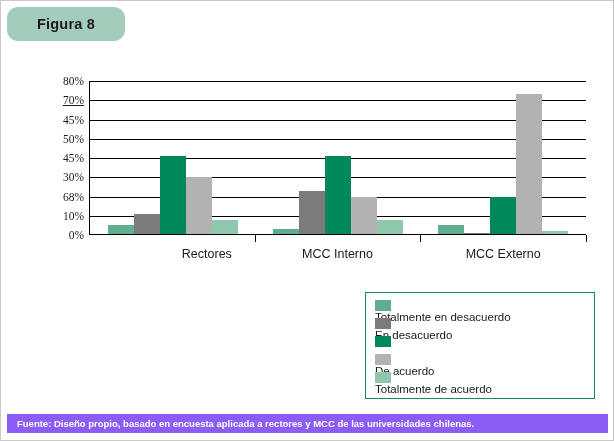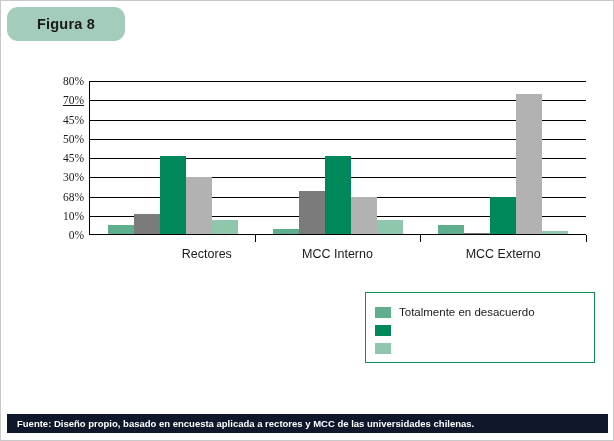--- a/index.html
+++ b/index.html
@@ -152,22 +152,23 @@
     left: 364px;
     top: 239px;
     width: 230px;
     border: 1px solid #0a8f56;
     background: #ffffff;
     padding: 7px 9px 8px 9px;
     box-sizing: border-box;
   }
   .legend-row {
     display: flex;
-    align-items: flex-end;
+    align-items: flex-start;
     height: 18px;
+    flex-direction: column;
   }
   .legend-swatch {
     width: 16px;
     height: 11px;
     margin-right: 8px;
     flex: 0 0 auto;
   }
   .legend-text {
     font-size: 11.5px;
     color: #1a1a1a;
@@ -261,26 +262,35 @@
           <div class="xcat-label" style="left: 83.3333%;">MCC Externo</div>
         </div>
     </div>
 
     <div class="legend-box" id="legend-box">
         <div class="legend-row">
           <span class="legend-swatch" style="background: rgb(95, 174, 141);"></span>
           <span class="legend-text">Totalmente en desacuerdo</span>
         </div>
         <div class="legend-row">
+          <span class="legend-swatch" style="background: rgb(123, 123, 123);"></span>
+          <span class="legend-text">En desacuerdo</span>
+        </div>
+        <div class="legend-row">
           <span class="legend-swatch" style="background: rgb(0, 135, 90);"></span>
         </div>
         <div class="legend-row">
+          <span class="legend-swatch" style="background: rgb(178, 178, 178);"></span>
+          <span class="legend-text">De acuerdo</span>
+        </div>
+        <div class="legend-row">
           <span class="legend-swatch" style="background: rgb(143, 199, 173);"></span>
+          <span class="legend-text">Totalmente de acuerdo</span>
         </div>
       </div>
 
   </div>
 
-  <div class="footer-band" style="background: #0f172a;">
+  <div class="footer-band" style="background: #8b5cf6;">
     <div class="footer-text">Fuente: Diseño propio, basado en encuesta aplicada a rectores y MCC de las universidades chilenas.</div>
   </div>
 
 </div>
 
 </body></html>

